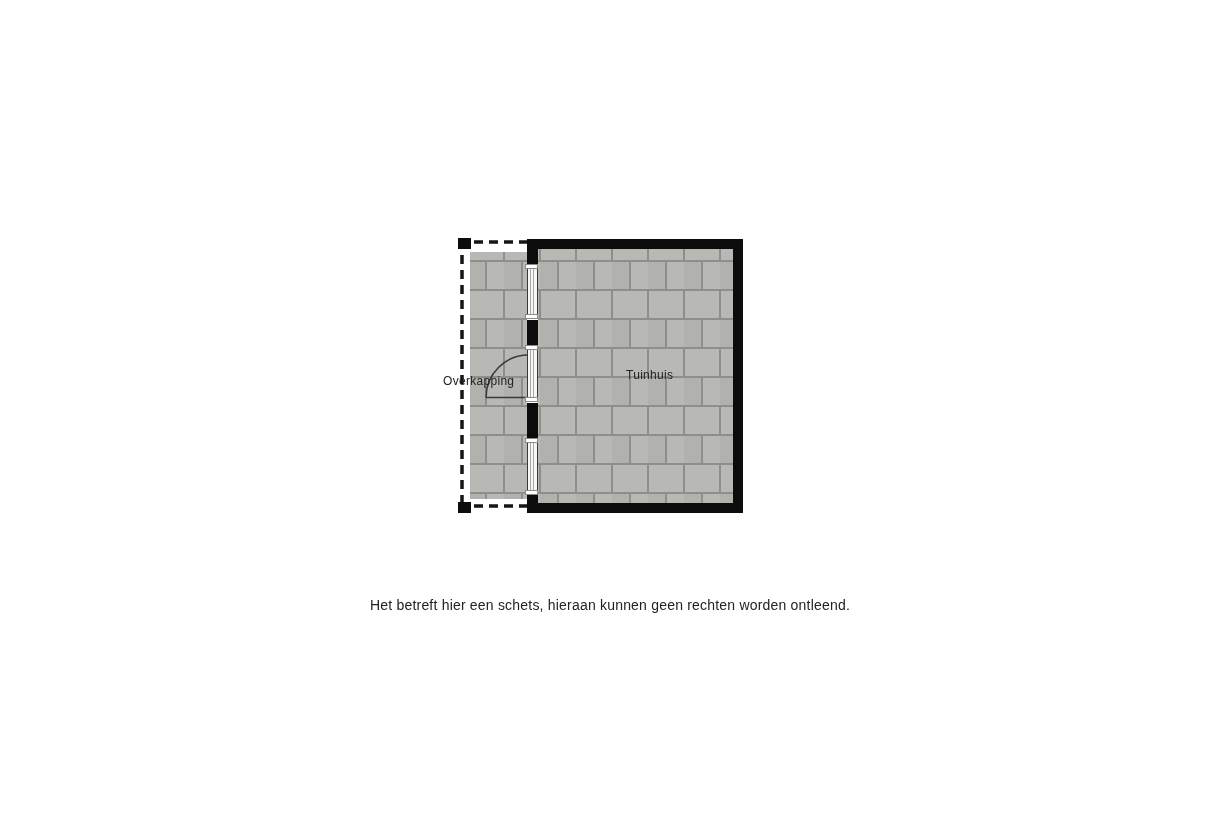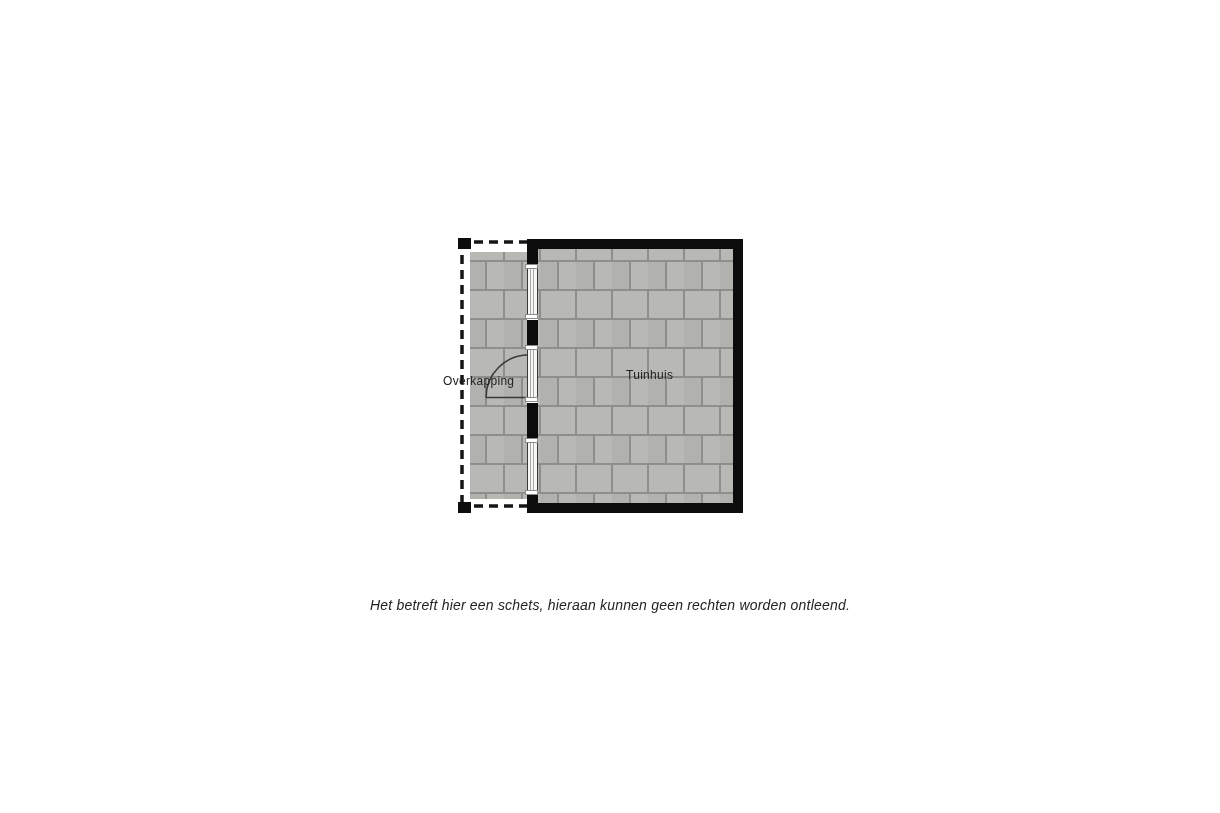--- a/index.html
+++ b/index.html
@@ -41,21 +41,21 @@
       transparent 3px 5px, #a9a9a6 5px 6px,
       transparent 6px 8px);
   }
   
   .room-label{
     position:absolute;font-size:12px;color:var(--text);letter-spacing:.3px;
     white-space:nowrap;
   }
   .disclaimer{
     position:absolute;left:0;top:597px;width:1220px;text-align:center;
-    font-size:14px;color:var(--text);letter-spacing:.2px;font-style:italic;
+    font-size:14px;color:var(--text);letter-spacing:.2px;
   }
   svg{display:block;}
 </style>
 </head>
 <body>
 
 <div class="abs" style="left:0;top:0;width:1220px;height:813px;">
 
   <svg class="abs" style="left:458px;top:237px;" width="286" height="278" viewBox="458 237 286 278">
     <defs>

